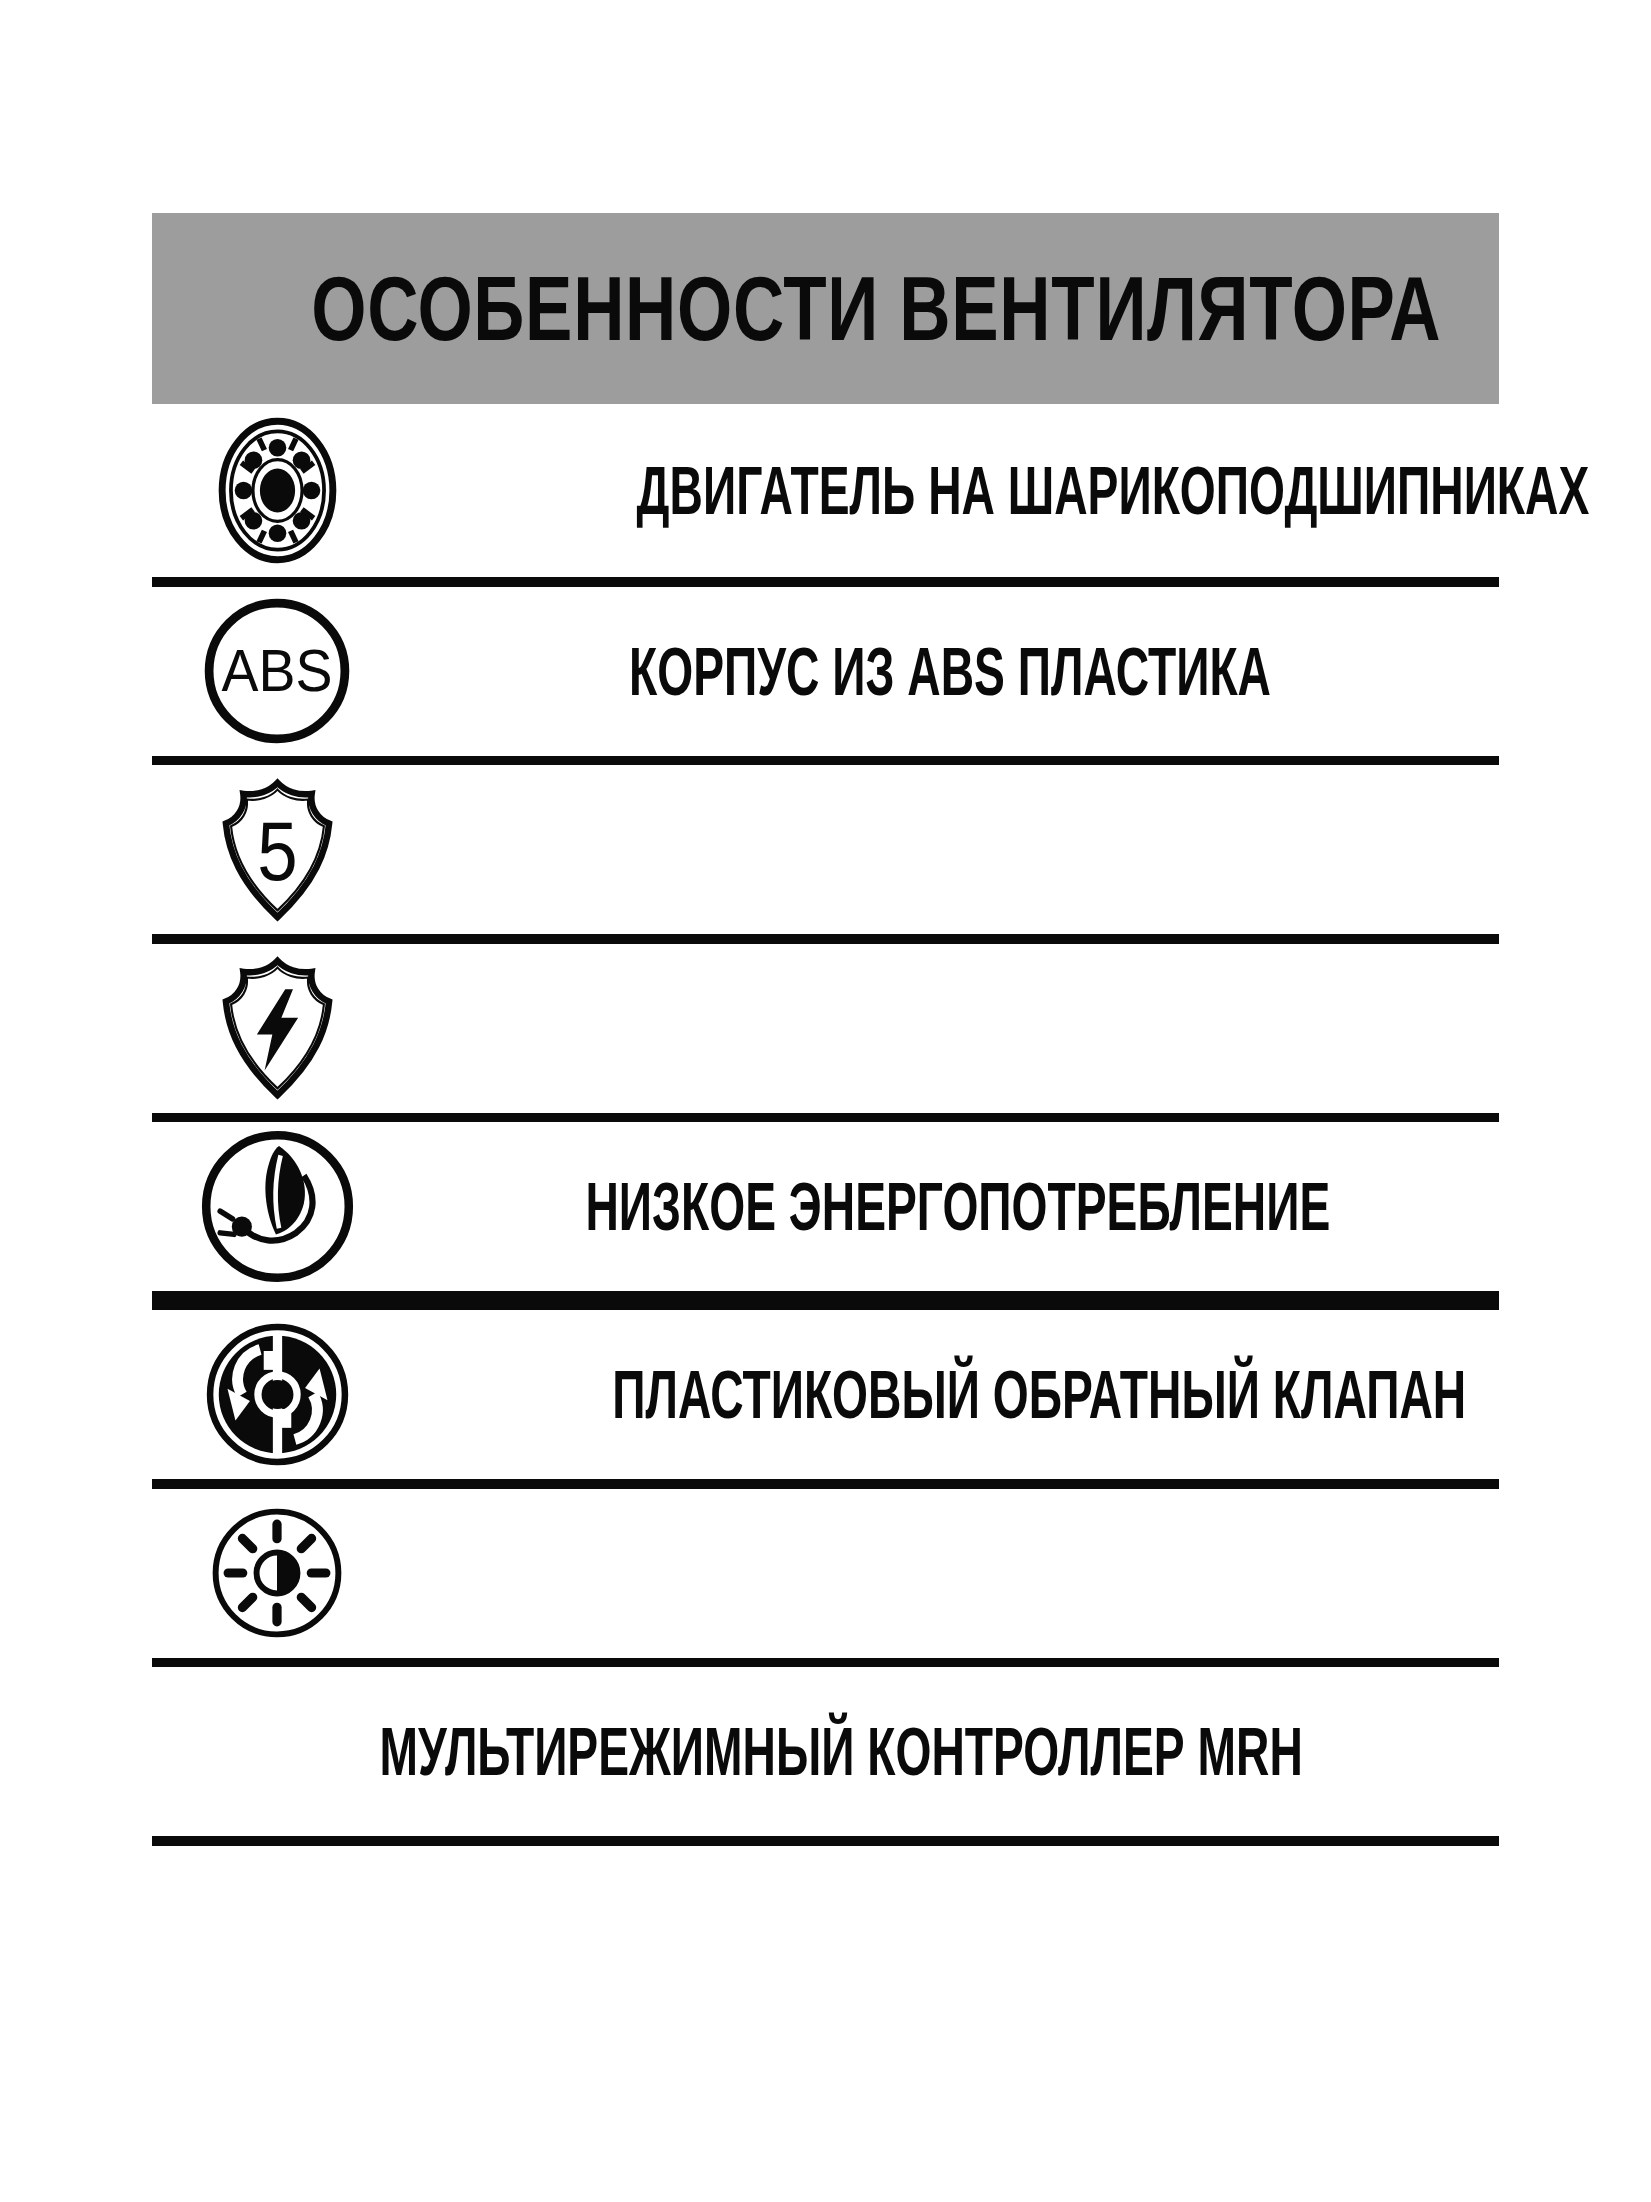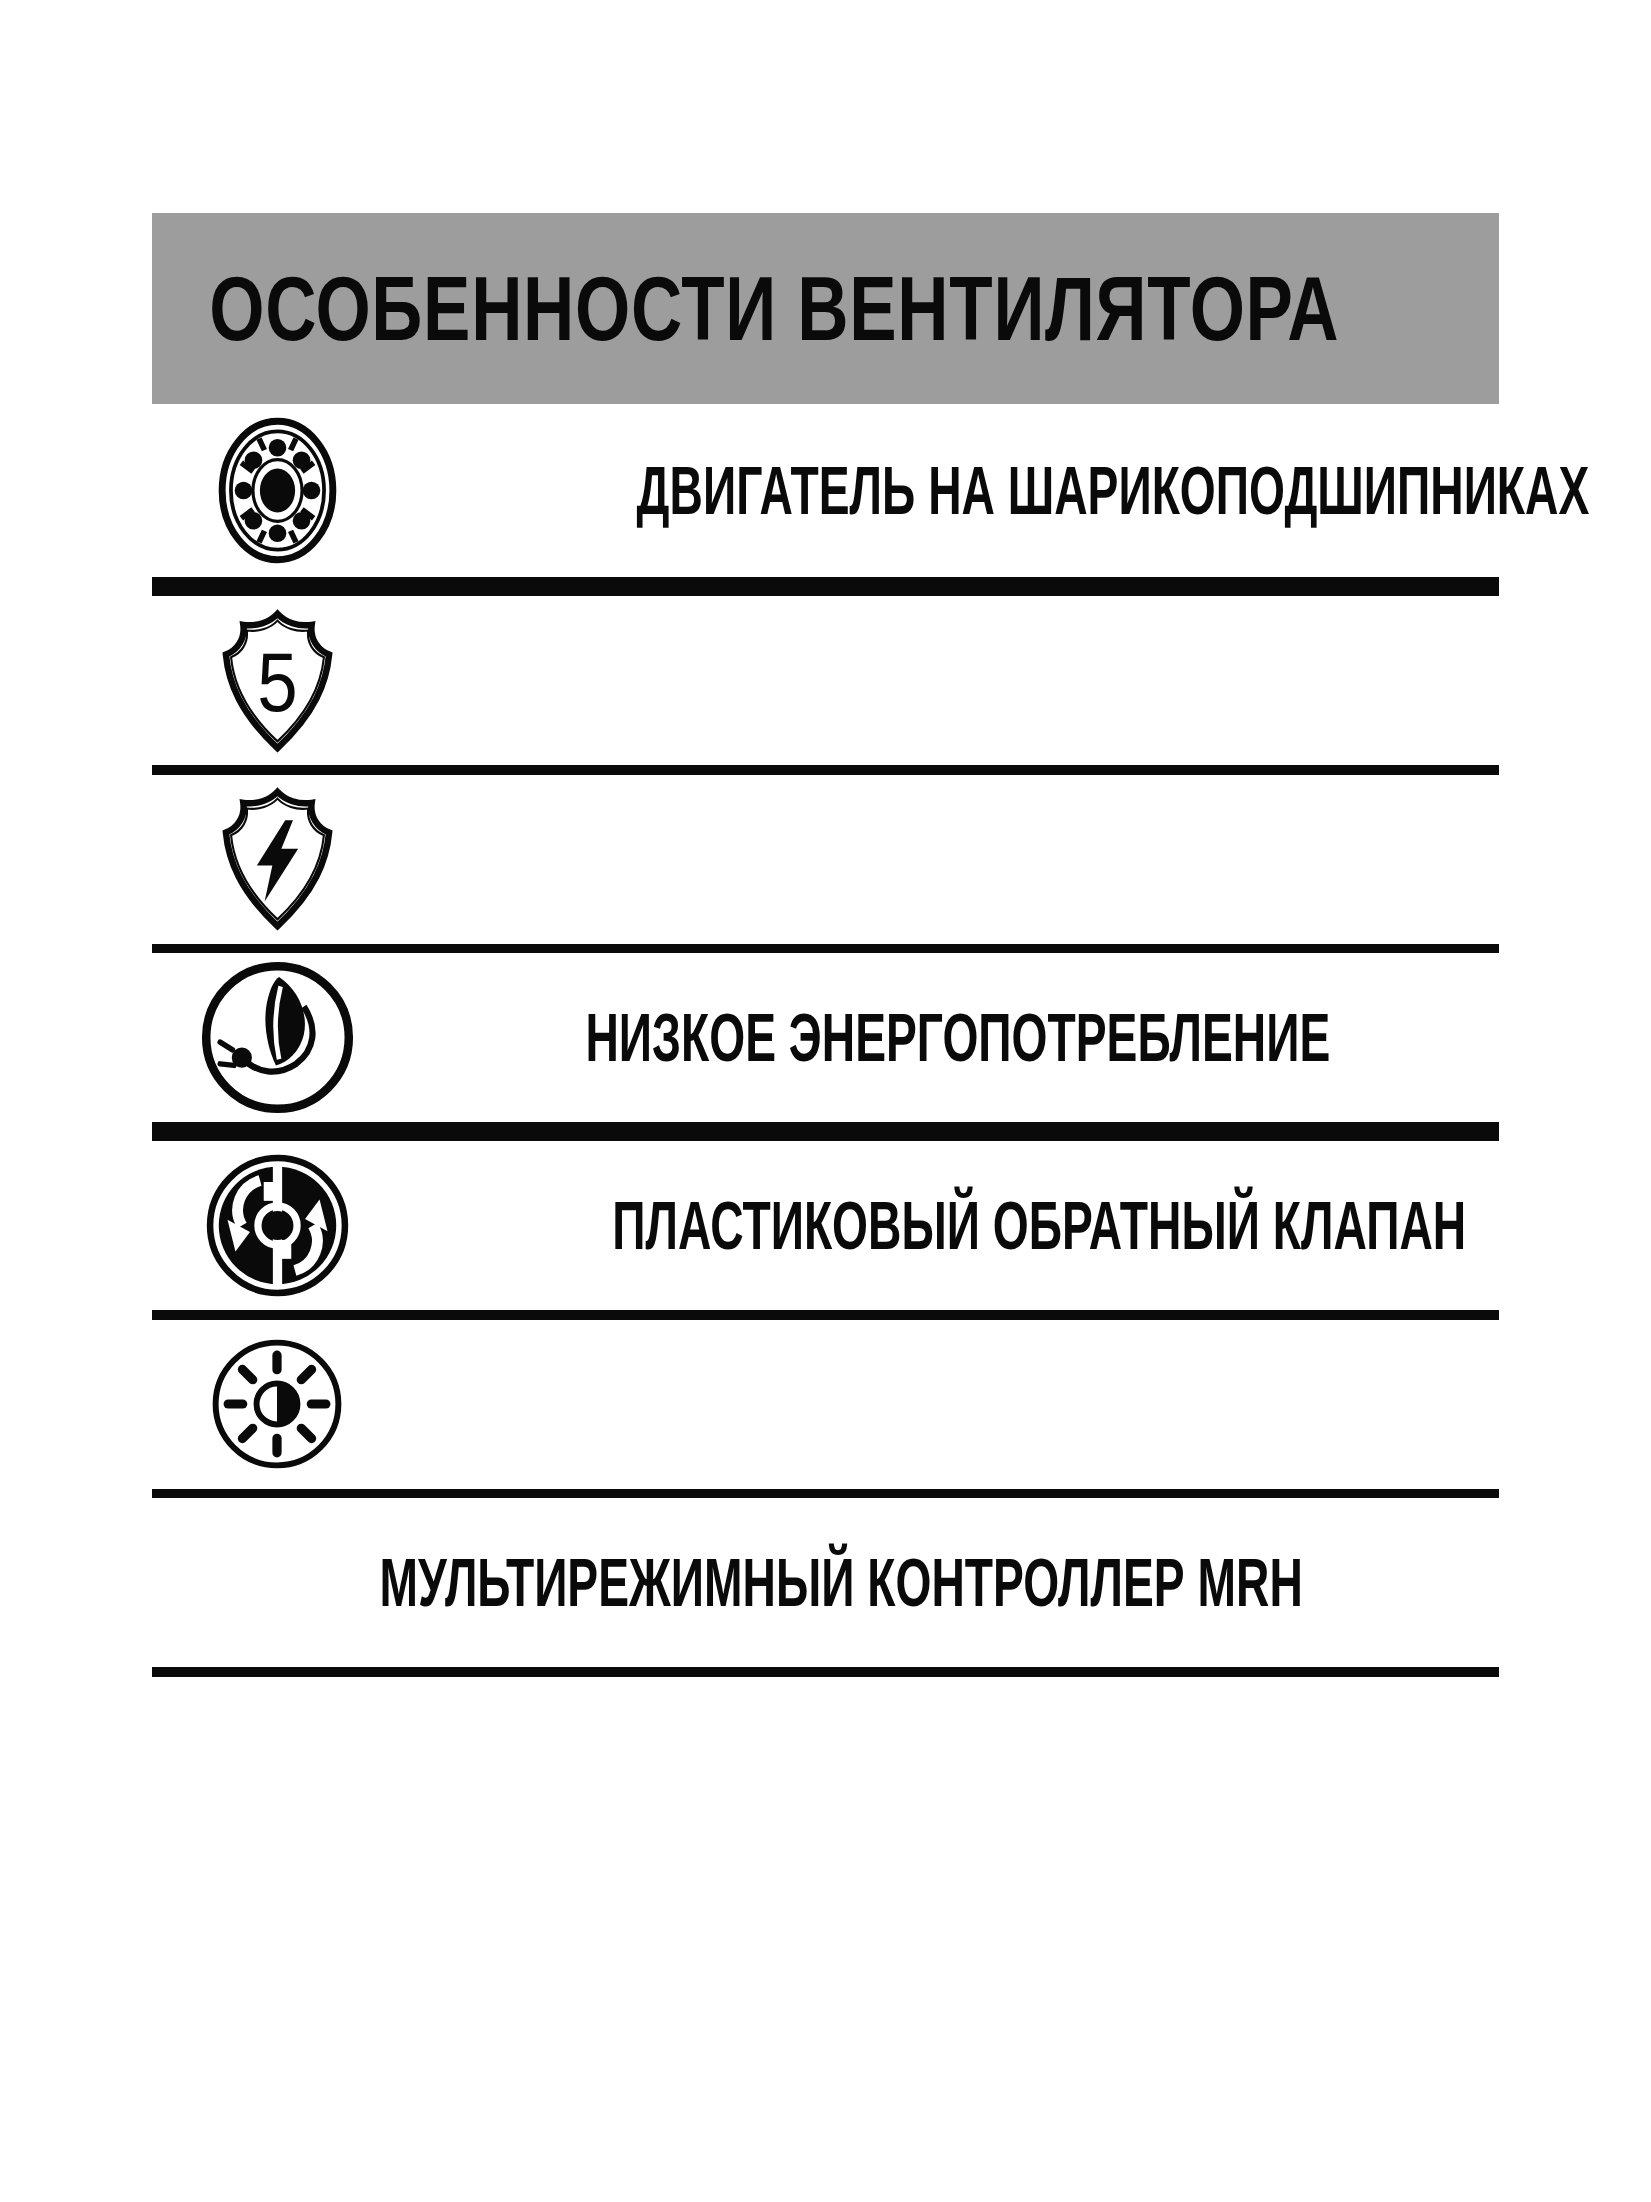--- a/index.html
+++ b/index.html
@@ -1,19 +1,19 @@
 <!DOCTYPE html>
 <html style="font-size:13.8px"><head>
 <meta charset="utf-8">
 <style>
   html,body{margin:0;padding:0;background:#ffffff;}
   .page{position:relative;width:1652px;height:2203px;background:#ffffff;overflow:hidden;
         font-family:"Liberation Sans",sans-serif;color:#0a0a0a;}
   .banner{position:absolute;left:152px;top:213px;width:1347px;height:191px;background:#9d9d9d;
-          display:flex;align-items:center;justify-content:flex-end;}
+          display:flex;align-items:center;justify-content:flex-start;}
   .banner .title{font-weight:bold;font-size:91px;line-height:1;white-space:nowrap;
                  transform:scaleX(0.78);letter-spacing:0.9px;color:#0a0a0a;}
   .rows{position:absolute;left:152px;top:404px;width:1347px;}
   .frow{height:169px;display:flex;}
   .frow.first{height:173px;}
   .sep{height:9.5px;background:#0a0a0a;}
   .icon-box{flex:0 0 250px;width:250px;display:flex;align-items:center;justify-content:center;}
   .label-wrap{flex:1;display:flex;align-items:center;justify-content:center;overflow:visible;}
   .flabel{font-weight:bold;font-size:69px;line-height:1;white-space:nowrap;
           transform:scaleX(0.67);color:#0a0a0a;}
@@ -63,20 +63,33 @@
               <line x1="60.4" y1="92.1" x2="64.7" y2="101.2"></line>
           </g>
         </svg>
       </div>
       <div class="label-wrap">
         <span class="flabel">ДВИГАТЕЛЬ НА ШАРИКОПОДШИПНИКАХ</span>
       </div>
     </div>
     <div class="sep"></div>
 
+    <div class="frow">
+      <div class="icon-box">
+        <svg width="146" height="146" viewBox="0 0 100 100">
+          <circle class="stroke" cx="50" cy="50" r="46.5" stroke-width="6"></circle>
+          <g transform="translate(50,64)">
+            <text text-anchor="middle" font-size="40" font-weight="400" transform="scale(0.95,1)">ABS</text>
+          </g>
+        </svg>
+      </div>
+      <div class="label-wrap">
+        <span class="flabel">КОРПУС ИЗ ABS ПЛАСТИКА</span>
+      </div>
+    </div>
     <div class="sep"></div>
 
     <div class="frow">
       <div class="icon-box">
         <svg width="129" height="148" viewBox="0 0 100 112">
           <path class="stroke" stroke-width="5" d="M50,4 C56,10.5 66,14 76.5,12.5 C75,23 81,32 90,35.5 C88,57 79,81 50,108 C21,81 12,57 10,35.5 C19,32 25,23 23.5,12.5 C34,14 44,10.5 50,4 Z"></path>
           <path class="stroke" stroke-width="1.8" transform="translate(50,56) scale(0.9) translate(-50,-56)" d="M50,4 C56,10.5 66,14 76.5,12.5 C75,23 81,32 90,35.5 C88,57 79,81 50,108 C21,81 12,57 10,35.5 C19,32 25,23 23.5,12.5 C34,14 44,10.5 50,4 Z"></path>
           <g transform="translate(50,79)">
             <text text-anchor="middle" font-size="64" font-weight="400" transform="scale(0.88,1)">5</text>
           </g>

